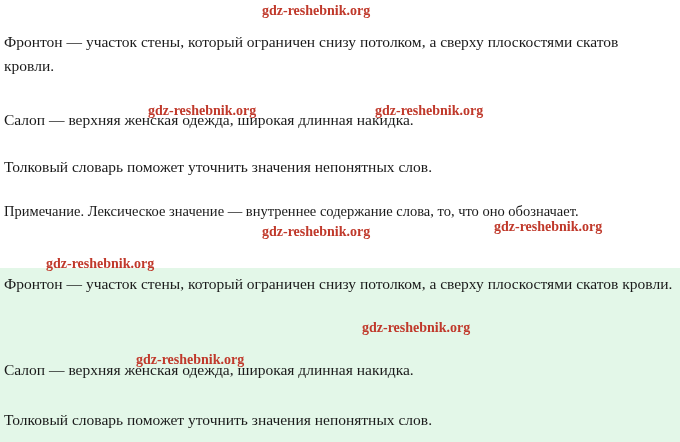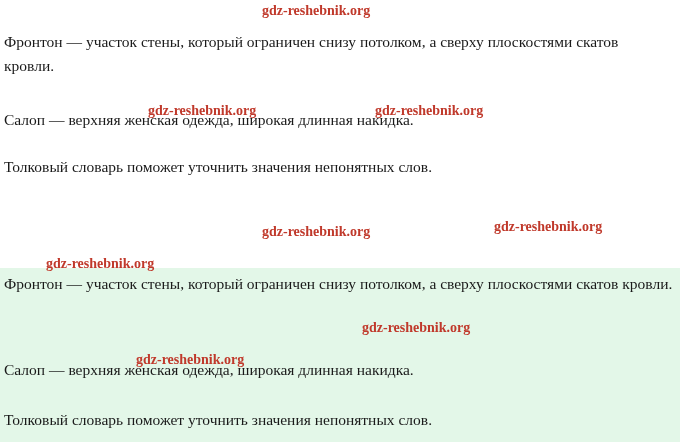--- a/index.html
+++ b/index.html
@@ -77,20 +77,21 @@
 
   <div class="section-white"></div>
   <div class="section-green"></div>
 
   <div class="para p1">Фронтон — участок стены, который ограничен снизу потолком, а сверху плоскостями скатов кровли.</div>
 
   <div class="para p2">Салоп — верхняя женская одежда, широкая длинная накидка.</div>
 
   <div class="para p3">Толковый словарь поможет уточнить значения непонятных слов.</div>
 
+  <div class="para p4">Примечание. Лексическое значение — внутреннее содержание слова, то, что оно обозначает.</div>
 
   <div class="para g1">Фронтон — участок стены, который ограничен снизу потолком, а сверху плоскостями скатов кровли.</div>
 
   <div class="para g2">Салоп — верхняя женская одежда, широкая длинная накидка.</div>
 
   <div class="para g3">Толковый словарь поможет уточнить значения непонятных слов.</div>
 
   <div class="watermark wm-1">gdz-reshebnik.org</div>
   <div class="watermark wm-2">gdz-reshebnik.org</div>
   <div class="watermark wm-3">gdz-reshebnik.org</div>

